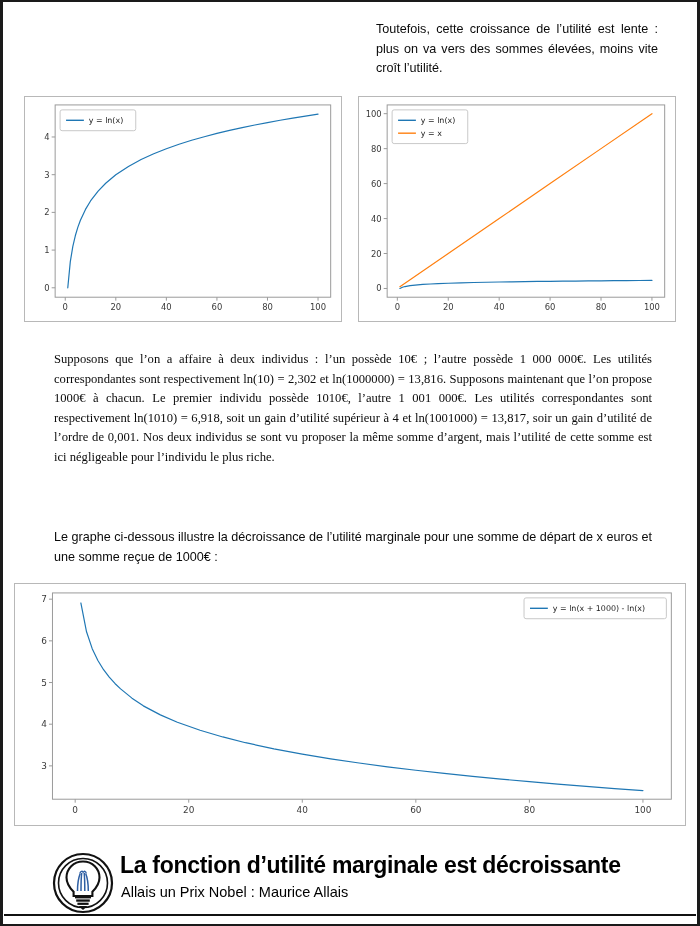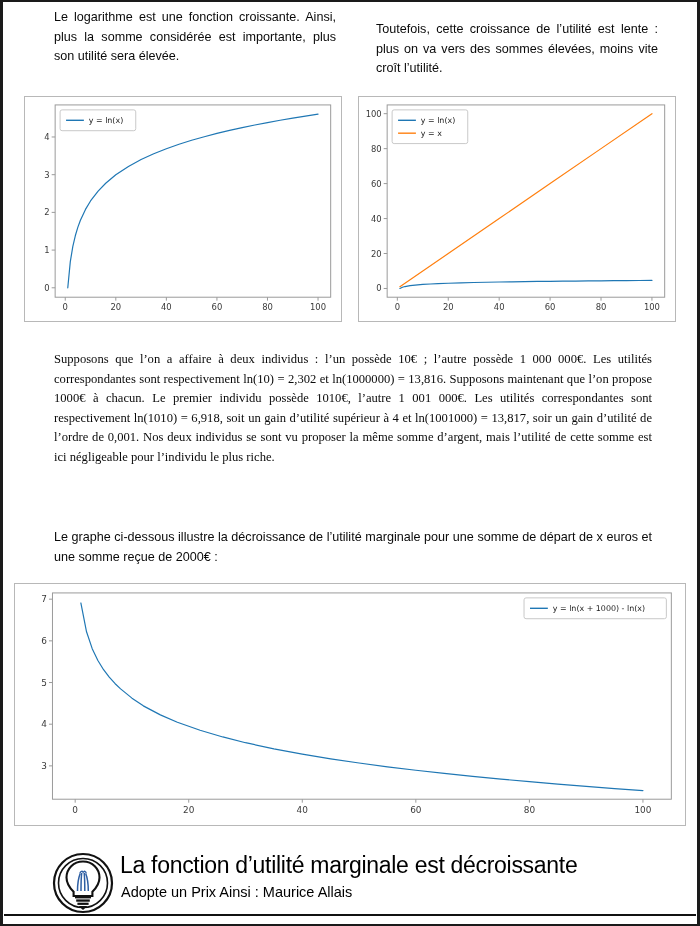--- a/index.html
+++ b/index.html
@@ -83,21 +83,21 @@
     left: 52px;
     top: 6px;
     width: 62px;
     height: 62px;
   }
   #footer-title {
     position: absolute;
     left: 120px;
     top: 6px;
     font-size: 23px;
-    font-weight: normal;
+    font-weight: bold;
     letter-spacing: -0.3px;
     color: #000;
     white-space: nowrap;
   }
   #footer-sub {
     position: absolute;
     left: 121px;
     top: 38px;
     font-size: 14.5px;
     color: #000;
@@ -115,21 +115,20 @@
   .tickmark { stroke: #9a9a9a; stroke-width: 1; }
   .legend-frame { fill: #ffffff; stroke: #c8c8c8; stroke-width: 1; }
 </style>
 </head>
 <body>
 
 <div class="page"></div>
 
 <div class="content">
 
-  <div class="para" id="para-left">Le logarithme est une fonction croissante. Ainsi, plus la somme considérée est importante, plus son utilité sera élevée.</div>
 
   <div class="para" id="para-right">Toutefois, cette croissance de l’utilité est lente : plus on va vers des sommes élevées, moins vite croît l’utilité.</div>
 
   <div class="chart-box" id="chart1">
     <svg class="plot-svg" viewBox="0 0 318 226">
         <rect x="30" y="8" width="278" height="194" class="spine"></rect>
         <line x1="40.201834862385326" y1="202" x2="40.201834862385326" y2="205.5" class="tickmark"></line>
         <text x="40.201834862385326" y="215" text-anchor="middle" font-size="8.5" class="axis-text">0</text>
         <line x1="91.21100917431193" y1="202" x2="91.21100917431193" y2="205.5" class="tickmark"></line>
         <text x="91.21100917431193" y="215" text-anchor="middle" font-size="8.5" class="axis-text">20</text>
@@ -190,21 +189,21 @@
         <rect x="33" y="13" width="76.32000000000001" height="34" rx="2" class="legend-frame"></rect>
         <line x1="39" y1="23.5" x2="57" y2="23.5" stroke="#1f77b4" stroke-width="1.4"></line>
         <text x="62" y="26.38" font-size="8" class="legend-text">y = ln(x)</text>
         <line x1="39" y1="36.5" x2="57" y2="36.5" stroke="#ff7f0e" stroke-width="1.4"></line>
         <text x="62" y="39.38" font-size="8" class="legend-text">y = x</text>
       </svg>
   </div>
 
   <div class="para" id="para-body1">Supposons que l’on a affaire à deux individus : l’un possède 10€ ; l’autre possède 1 000 000€. Les utilités correspondantes sont respectivement ln(10) = 2,302 et ln(1000000) = 13,816. Supposons maintenant que l’on propose 1000€ à chacun. Le premier individu possède 1010€, l’autre 1 001 000€. Les utilités correspondantes sont respectivement ln(1010) = 6,918, soit un gain d’utilité supérieur à 4 et ln(1001000) = 13,817, soir un gain d’utilité de l’ordre de 0,001. Nos deux individus se sont vu proposer la même somme d’argent, mais l’utilité de cette somme est ici négligeable pour l’individu le plus riche.</div>
 
-  <div class="para" id="para-body2">Le graphe ci-dessous illustre la décroissance de l’utilité marginale pour une somme de départ de x euros et une somme reçue de 2000€ :</div>
+  <div class="para" id="para-body2">Le graphe ci-dessous illustre la décroissance de l’utilité marginale pour une somme de départ de x euros et une somme reçue de 1000€ :</div>
 
   <div class="chart-box" id="chart3">
     <svg class="plot-svg" viewBox="0 0 672 243">
         <rect x="36" y="9" width="624" height="208" class="spine"></rect>
         <line x1="58.899082568807344" y1="217" x2="58.899082568807344" y2="220.5" class="tickmark"></line>
         <text x="58.899082568807344" y="230.5" text-anchor="middle" font-size="9" class="axis-text">0</text>
         <line x1="173.39449541284404" y1="217" x2="173.39449541284404" y2="220.5" class="tickmark"></line>
         <text x="173.39449541284404" y="230.5" text-anchor="middle" font-size="9" class="axis-text">20</text>
         <line x1="287.88990825688074" y1="217" x2="287.88990825688074" y2="220.5" class="tickmark"></line>
         <text x="287.88990825688074" y="230.5" text-anchor="middle" font-size="9" class="axis-text">40</text>
@@ -244,16 +243,16 @@
         <path d="M36.3 39 C36.3 30 35.1 25 33.7 21.5" fill="none" stroke="#2e5fa3" stroke-width="1.5"></path>
         <path d="M27.8 21.4 C28.6 19.0 30.6 18.6 31.2 20.6" fill="none" stroke="#2e5fa3" stroke-width="1.4"></path>
         <path d="M31.4 20.6 C32.0 18.5 34.0 19.0 34.2 21.4" fill="none" stroke="#2e5fa3" stroke-width="1.4"></path>
         <rect x="23.0" y="44.0" width="16" height="2.4" fill="#111"></rect>
         <rect x="24.2" y="47.4" width="13.6" height="2.3" fill="#111"></rect>
         <rect x="25.4" y="50.7" width="11.2" height="2.2" fill="#111"></rect>
         <path d="M26.6 54.0 L35.4 54.0 L31.0 58.0 Z" fill="#111"></path>
       </svg>
     </div>
     <div id="footer-title">La fonction d’utilité marginale est décroissante</div>
-    <div id="footer-sub">Adopte un Prix Ainsi : Maurice Allais</div>
+    <div id="footer-sub">Allais un Prix Nobel : Maurice Allais</div>
   </div>
 
 </div>
 
 </body></html>

